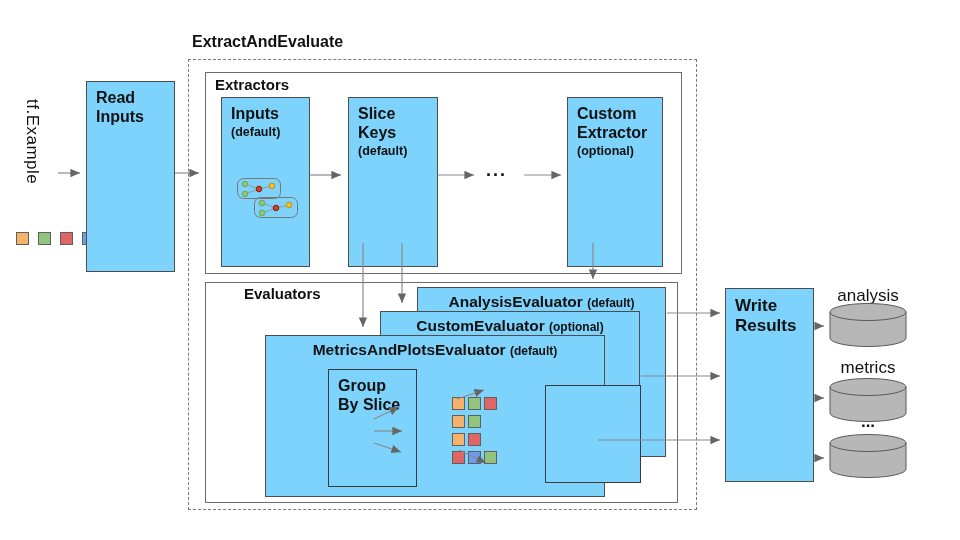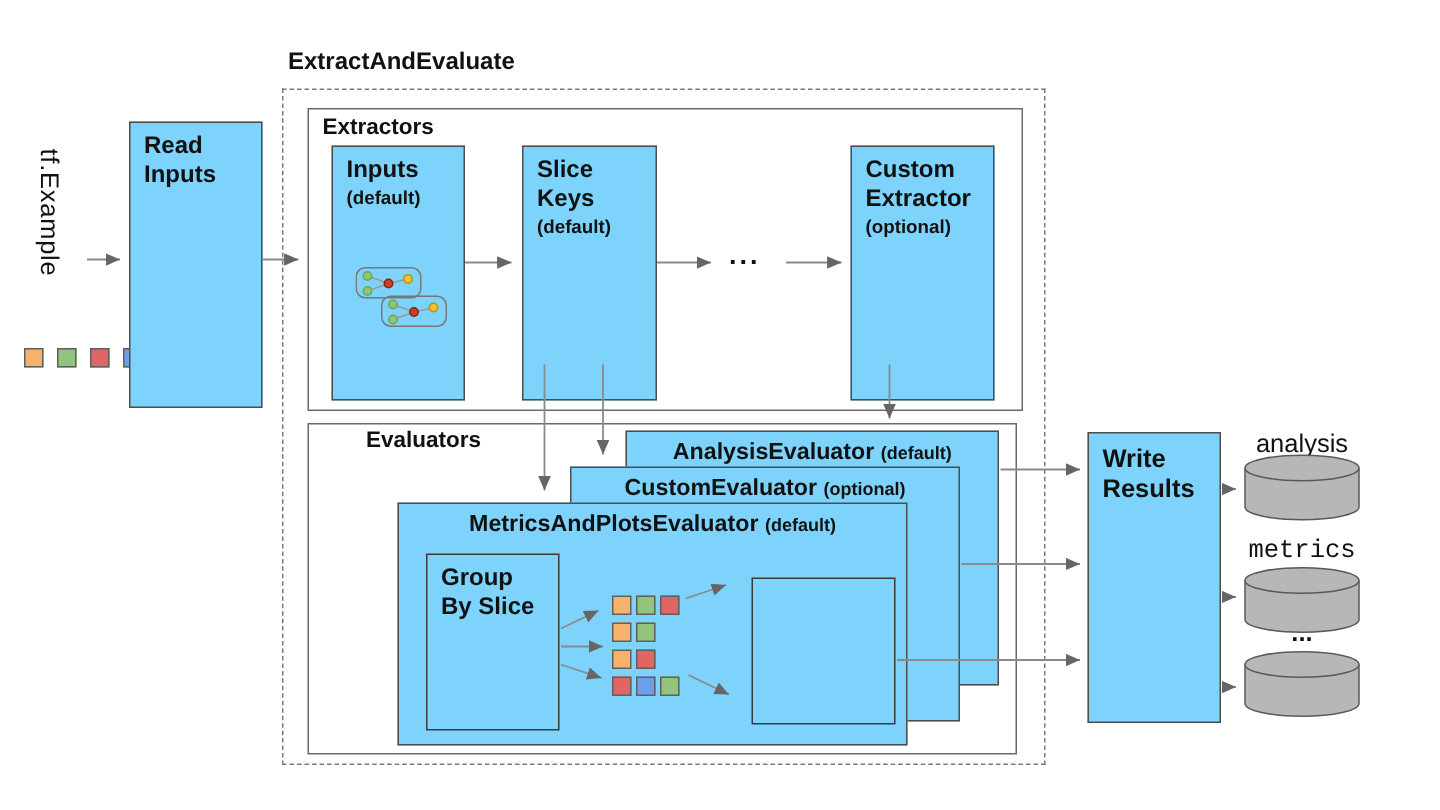--- a/index.html
+++ b/index.html
@@ -19,21 +19,21 @@
   .vtext{position:absolute;writing-mode:vertical-rl;font-size:17px;letter-spacing:0.5px;}
   .ellipsis{position:absolute;font-weight:bold;font-size:18px;letter-spacing:2px;}
   .sq-col{position:absolute;display:flex;flex-direction:column;gap:5px;}
   .sq-row{display:flex;gap:3px;}
   .legend .sq-row{gap:9px;}
   .sq{width:13px;height:13px;border:1px solid #5f5f5f;box-sizing:border-box;display:inline-block;}
   .out-label{position:absolute;width:88px;text-align:center;font-size:17px;}
   .out-label.bold{font-weight:bold;}
   svg{display:block;}
   #overlay{position:absolute;left:0;top:0;z-index:50;pointer-events:none;}
-  .z1{z-index:1;}.z2{z-index:2;}.z3{z-index:3;}.z4{z-index:4;}.z5{z-index:5;}
+  .z1{z-index:1;}.z2{z-index:2;}.z3{z-index:3;}.z4{z-index:4;margin-left:44px;}.z5{z-index:5;}
 </style>
 </head>
 <body>
 
 <div id="canvas">
 
   <div class="vtext" style="left:22px;top:99px;">tf.Example</div>
   <div class="sq-col legend" style="left:16px;top:232px;">
       <div class="sq-row">
         <span class="sq" style="background: rgb(246, 178, 107);"></span>
@@ -151,21 +151,21 @@
       <div class="node-name" style="font-size:17px;">Results</div>
     </div>
   </div>
 
   <div class="out-label" style="left:824px;top:286px;">analysis</div>
   <svg class="abs" style="left:827px;top:302px;" width="82" height="46" viewBox="0 0 82 46">
     <path d="M3,10 V36 A38,8.5 0 0 0 79,36 V10" fill="#B7B7B7" stroke="#595959"></path>
     <ellipse cx="41" cy="10" rx="38" ry="8.5" fill="#B7B7B7" stroke="#595959"></ellipse>
   </svg>
 
-  <div class="out-label" style="left:824px;top:358px;font-family:Liberation Mono, monospace;">metrics</div>
+  <div class="out-label" style="left:824px;top:358px;">metrics</div>
   <svg class="abs" style="left:827px;top:377px;" width="82" height="46" viewBox="0 0 82 46">
     <path d="M3,10 V36 A38,8.5 0 0 0 79,36 V10" fill="#B7B7B7" stroke="#595959"></path>
     <ellipse cx="41" cy="10" rx="38" ry="8.5" fill="#B7B7B7" stroke="#595959"></ellipse>
   </svg>
 
   <div class="out-label bold" style="left:824px;top:412px;">...</div>
   <svg class="abs" style="left:827px;top:433px;" width="82" height="46" viewBox="0 0 82 46">
     <path d="M3,10 V36 A38,8.5 0 0 0 79,36 V10" fill="#B7B7B7" stroke="#595959"></path>
     <ellipse cx="41" cy="10" rx="38" ry="8.5" fill="#B7B7B7" stroke="#595959"></ellipse>
   </svg>

